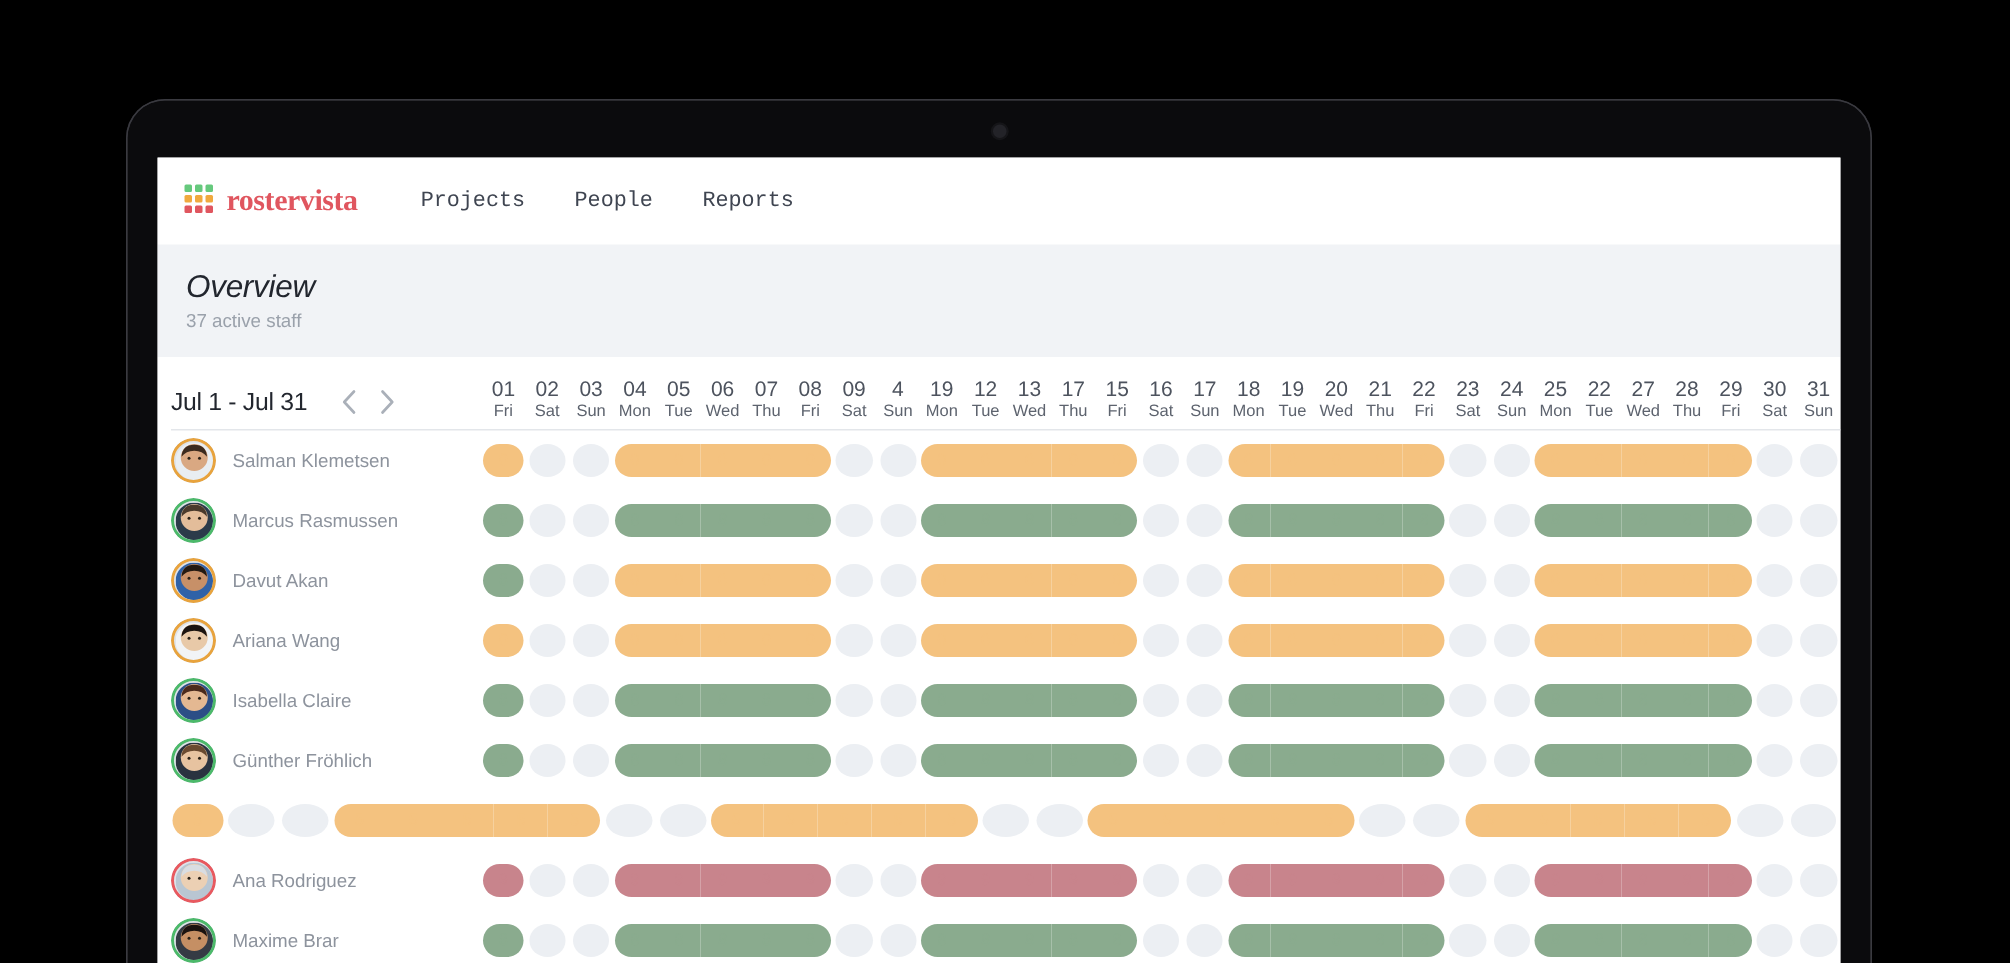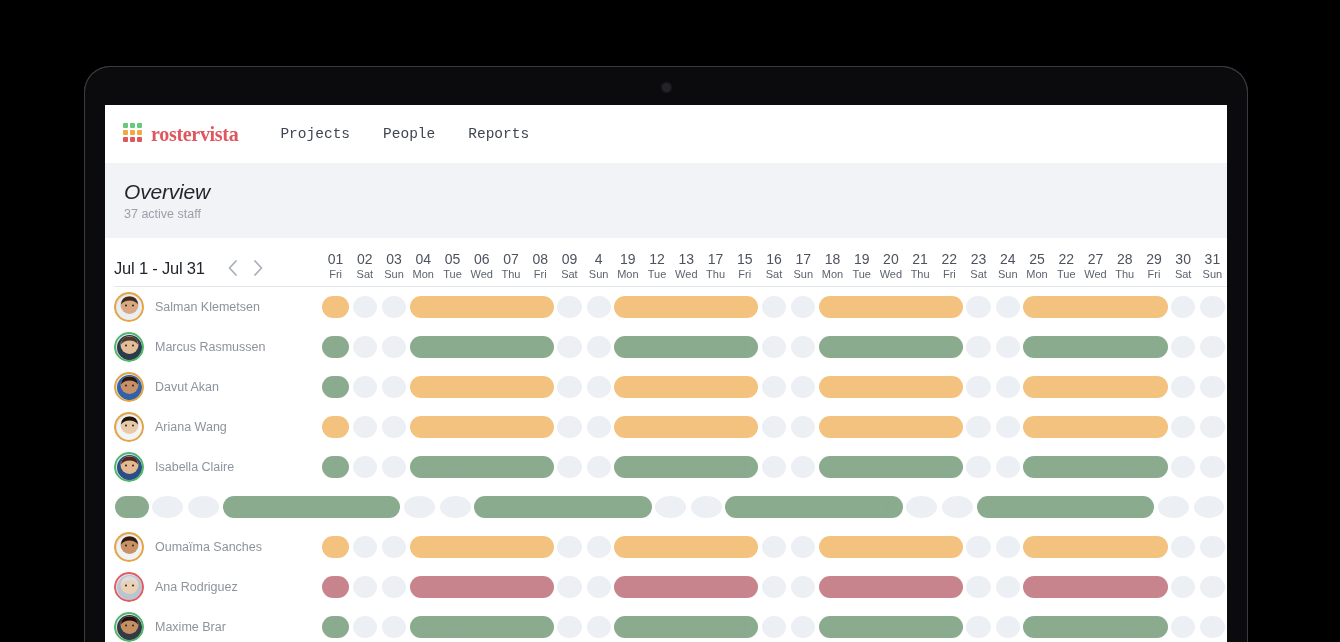--- a/index.html
+++ b/index.html
@@ -1099,154 +1099,154 @@
               </div>
               <div class="cell empty">
                 <div class="inner"></div>
               </div>
               <div class="cell empty">
                 <div class="inner"></div>
               </div>
             </div>
           </div>
           <div class="staff-row">
-            <div class="cells">
-              <div class="cell filled solo" style="color: rgb(138, 171, 142);">
-                <div class="inner"></div>
-                <span class="txt">8</span>
-              </div>
-              <div class="cell empty">
-                <div class="inner"></div>
-              </div>
-              <div class="cell empty">
-                <div class="inner"></div>
-              </div>
-              <div class="cell filled start" style="color: rgb(138, 171, 142);">
-                <div class="inner"></div>
-                <span class="txt">8</span>
-              </div>
-              <div class="cell filled" style="color: rgb(138, 171, 142);">
-                <div class="inner"></div>
-                <span class="txt">8</span>
-              </div>
-              <div class="cell filled" style="color: rgb(138, 171, 142);">
-                <div class="inner"></div>
-                <span class="txt">8</span>
-              </div>
-              <div class="cell filled" style="color: rgb(138, 171, 142);">
-                <div class="inner"></div>
-                <span class="txt">8</span>
-              </div>
-              <div class="cell filled end" style="color: rgb(138, 171, 142);">
-                <div class="inner"></div>
-                <span class="txt">8</span>
-              </div>
-              <div class="cell empty">
-                <div class="inner"></div>
-              </div>
-              <div class="cell empty">
-                <div class="inner"></div>
-              </div>
-              <div class="cell filled start" style="color: rgb(138, 171, 142);">
-                <div class="inner"></div>
-                <span class="txt">8</span>
-              </div>
-              <div class="cell filled" style="color: rgb(138, 171, 142);">
-                <div class="inner"></div>
-                <span class="txt">8</span>
-              </div>
-              <div class="cell filled" style="color: rgb(138, 171, 142);">
-                <div class="inner"></div>
-                <span class="txt">8</span>
-              </div>
-              <div class="cell filled" style="color: rgb(138, 171, 142);">
-                <div class="inner"></div>
-                <span class="txt">8</span>
-              </div>
-              <div class="cell filled end" style="color: rgb(138, 171, 142);">
-                <div class="inner"></div>
-                <span class="txt">8</span>
-              </div>
-              <div class="cell empty">
-                <div class="inner"></div>
-              </div>
-              <div class="cell empty">
-                <div class="inner"></div>
-              </div>
-              <div class="cell filled start" style="color: rgb(138, 171, 142);">
-                <div class="inner"></div>
-                <span class="txt">8</span>
-              </div>
-              <div class="cell filled" style="color: rgb(138, 171, 142);">
-                <div class="inner"></div>
-                <span class="txt">8</span>
-              </div>
-              <div class="cell filled" style="color: rgb(138, 171, 142);">
-                <div class="inner"></div>
-                <span class="txt">8</span>
-              </div>
-              <div class="cell filled" style="color: rgb(138, 171, 142);">
-                <div class="inner"></div>
-                <span class="txt">8</span>
-              </div>
-              <div class="cell filled end" style="color: rgb(138, 171, 142);">
-                <div class="inner"></div>
-                <span class="txt">8</span>
-              </div>
-              <div class="cell empty">
-                <div class="inner"></div>
-              </div>
-              <div class="cell empty">
-                <div class="inner"></div>
-              </div>
-              <div class="cell filled start" style="color: rgb(138, 171, 142);">
-                <div class="inner"></div>
-                <span class="txt">8</span>
-              </div>
-              <div class="cell filled" style="color: rgb(138, 171, 142);">
-                <div class="inner"></div>
-                <span class="txt">8</span>
-              </div>
-              <div class="cell filled" style="color: rgb(138, 171, 142);">
-                <div class="inner"></div>
-                <span class="txt">8</span>
-              </div>
-              <div class="cell filled" style="color: rgb(138, 171, 142);">
-                <div class="inner"></div>
-                <span class="txt">8</span>
-              </div>
-              <div class="cell filled end" style="color: rgb(138, 171, 142);">
-                <div class="inner"></div>
-                <span class="txt">8</span>
-              </div>
-              <div class="cell empty">
-                <div class="inner"></div>
-              </div>
-              <div class="cell empty">
-                <div class="inner"></div>
-              </div>
-            </div>
-          </div>
-          <div class="staff-row">
             <div class="person">
               <div class="avatar">
                 <div class="avatar-photo">
                   <svg viewBox="0 0 25 25">
-                    <rect width="25" height="25" fill="#f0f2f4"></rect>
-                    <circle cx="12.5" cy="10" r="9" fill="#c99266"></circle>
-                    <path d="M3.5 25 Q12.5 14 21.5 25 Z" fill="#f0f2f4"></path>
-                    <path d="M4 9.5 Q4.5 1.5 12.5 1.5 Q20.5 1.5 21 9.5 Q18 5.5 12.5 5.5 Q7 5.5 4 9.5 Z" fill="#2c1b12"></path>
+                    <rect width="25" height="25" fill="#2a3340"></rect>
+                    <circle cx="12.5" cy="10" r="9" fill="#e7c3a0"></circle>
+                    <path d="M3.5 25 Q12.5 14 21.5 25 Z" fill="#2a3340"></path>
+                    <path d="M4 9.5 Q4.5 1.5 12.5 1.5 Q20.5 1.5 21 9.5 Q18 5.5 12.5 5.5 Q7 5.5 4 9.5 Z" fill="#6a4a30"></path>
                     <circle cx="9" cy="10.5" r="1" fill="#2a2118"></circle>
                     <circle cx="16" cy="10.5" r="1" fill="#2a2118"></circle>
                   </svg>
                 </div>
-                <div class="avatar-ring" style="border-color: rgb(232, 163, 61);"></div>
-              </div>
-              <div class="pname">Oumaïma Sanches</div>
-            </div>
+                <div class="avatar-ring" style="border-color: rgb(76, 185, 106);"></div>
+              </div>
+              <div class="pname">Günther Fröhlich</div>
+            </div>
+            <div class="cells">
+              <div class="cell filled solo" style="color: rgb(138, 171, 142);">
+                <div class="inner"></div>
+                <span class="txt">8</span>
+              </div>
+              <div class="cell empty">
+                <div class="inner"></div>
+              </div>
+              <div class="cell empty">
+                <div class="inner"></div>
+              </div>
+              <div class="cell filled start" style="color: rgb(138, 171, 142);">
+                <div class="inner"></div>
+                <span class="txt">8</span>
+              </div>
+              <div class="cell filled" style="color: rgb(138, 171, 142);">
+                <div class="inner"></div>
+                <span class="txt">8</span>
+              </div>
+              <div class="cell filled" style="color: rgb(138, 171, 142);">
+                <div class="inner"></div>
+                <span class="txt">8</span>
+              </div>
+              <div class="cell filled" style="color: rgb(138, 171, 142);">
+                <div class="inner"></div>
+                <span class="txt">8</span>
+              </div>
+              <div class="cell filled end" style="color: rgb(138, 171, 142);">
+                <div class="inner"></div>
+                <span class="txt">8</span>
+              </div>
+              <div class="cell empty">
+                <div class="inner"></div>
+              </div>
+              <div class="cell empty">
+                <div class="inner"></div>
+              </div>
+              <div class="cell filled start" style="color: rgb(138, 171, 142);">
+                <div class="inner"></div>
+                <span class="txt">8</span>
+              </div>
+              <div class="cell filled" style="color: rgb(138, 171, 142);">
+                <div class="inner"></div>
+                <span class="txt">8</span>
+              </div>
+              <div class="cell filled" style="color: rgb(138, 171, 142);">
+                <div class="inner"></div>
+                <span class="txt">8</span>
+              </div>
+              <div class="cell filled" style="color: rgb(138, 171, 142);">
+                <div class="inner"></div>
+                <span class="txt">8</span>
+              </div>
+              <div class="cell filled end" style="color: rgb(138, 171, 142);">
+                <div class="inner"></div>
+                <span class="txt">8</span>
+              </div>
+              <div class="cell empty">
+                <div class="inner"></div>
+              </div>
+              <div class="cell empty">
+                <div class="inner"></div>
+              </div>
+              <div class="cell filled start" style="color: rgb(138, 171, 142);">
+                <div class="inner"></div>
+                <span class="txt">8</span>
+              </div>
+              <div class="cell filled" style="color: rgb(138, 171, 142);">
+                <div class="inner"></div>
+                <span class="txt">8</span>
+              </div>
+              <div class="cell filled" style="color: rgb(138, 171, 142);">
+                <div class="inner"></div>
+                <span class="txt">8</span>
+              </div>
+              <div class="cell filled" style="color: rgb(138, 171, 142);">
+                <div class="inner"></div>
+                <span class="txt">8</span>
+              </div>
+              <div class="cell filled end" style="color: rgb(138, 171, 142);">
+                <div class="inner"></div>
+                <span class="txt">8</span>
+              </div>
+              <div class="cell empty">
+                <div class="inner"></div>
+              </div>
+              <div class="cell empty">
+                <div class="inner"></div>
+              </div>
+              <div class="cell filled start" style="color: rgb(138, 171, 142);">
+                <div class="inner"></div>
+                <span class="txt">8</span>
+              </div>
+              <div class="cell filled" style="color: rgb(138, 171, 142);">
+                <div class="inner"></div>
+                <span class="txt">8</span>
+              </div>
+              <div class="cell filled" style="color: rgb(138, 171, 142);">
+                <div class="inner"></div>
+                <span class="txt">8</span>
+              </div>
+              <div class="cell filled" style="color: rgb(138, 171, 142);">
+                <div class="inner"></div>
+                <span class="txt">8</span>
+              </div>
+              <div class="cell filled end" style="color: rgb(138, 171, 142);">
+                <div class="inner"></div>
+                <span class="txt">8</span>
+              </div>
+              <div class="cell empty">
+                <div class="inner"></div>
+              </div>
+              <div class="cell empty">
+                <div class="inner"></div>
+              </div>
+            </div>
+          </div>
+          <div class="staff-row">
             <div class="cells">
               <div class="cell filled solo" style="color: rgb(244, 194, 127);">
                 <div class="inner"></div>
                 <span class="txt">5</span>
               </div>
               <div class="cell empty">
                 <div class="inner"></div>
               </div>
               <div class="cell empty">
                 <div class="inner"></div>

